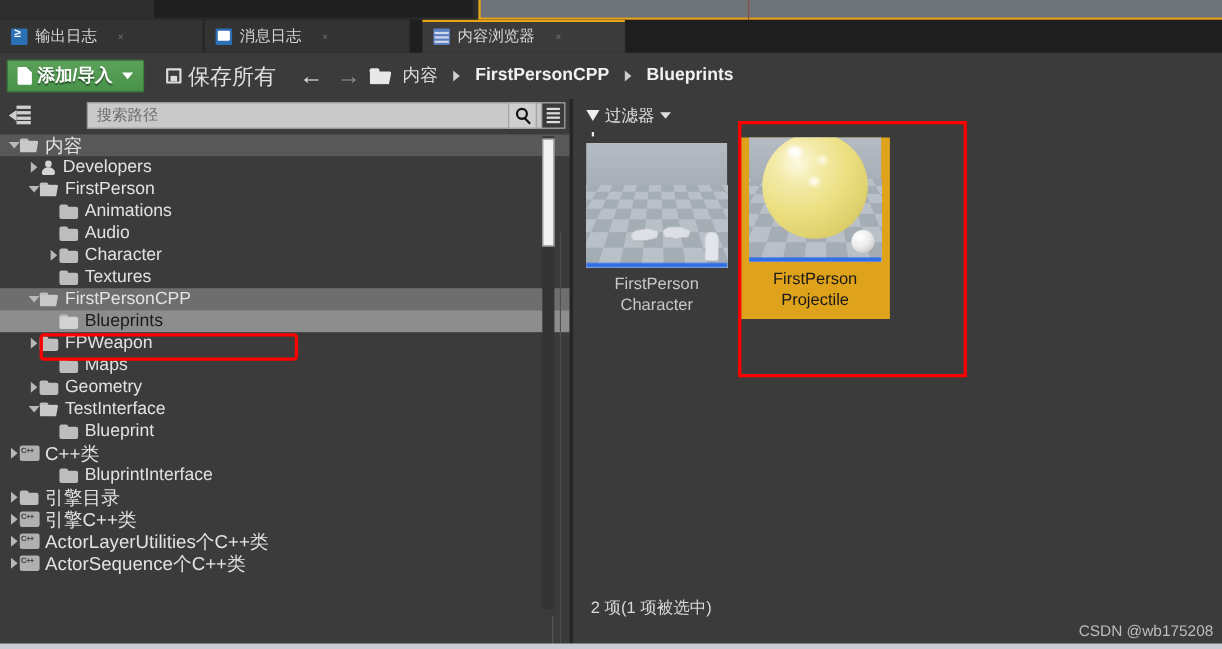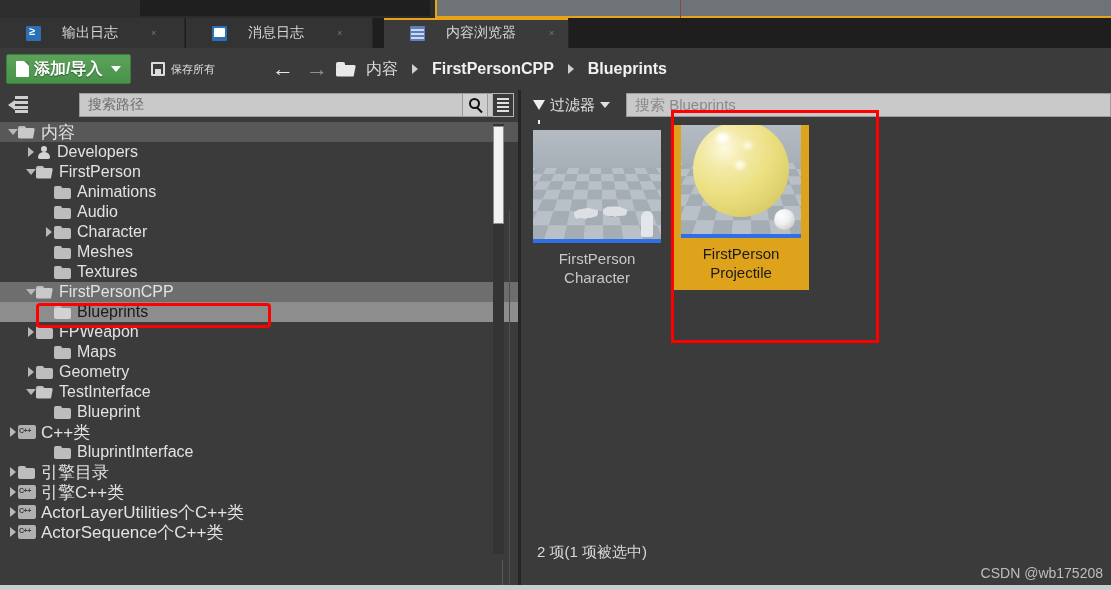--- a/index.html
+++ b/index.html
@@ -17,22 +17,22 @@
   .topstrip .blk-b { position:absolute; left:140px; top:0; width:290px; height:16px; background:#1f1f1f; border-radius:2px 2px 0 0;}
   .topstrip .blk-c { position:absolute; left:435px; top:0; width:676px; height:18px; background:#6e7378; }
   .topstrip .gold-l { position:absolute; left:435px; top:0; width:2px; height:18px; background:#e8a317; }
   .topstrip .gold-b { position:absolute; left:435px; top:16px; width:676px; height:2px; background:#e8a317; }
   .topstrip .vline1 { position:absolute; left:680px; top:0; width:1px; height:18px; background:#8a4a42; }
 
   
   .tabbar { position:absolute; left:0; top:18px; width:1111px; height:30px; background:#1e1e1e; }
   .tab {
     position:absolute; top:0; height:30px;
-    display:flex; align-items:center; gap:21px;
-    padding:0 26px; background:#333333; color:#d6d6d6; font-size:14px;
+    display:flex; align-items:center; gap:7px;
+    padding:0 10px; background:#333333; color:#d6d6d6; font-size:14px;
     border-right:1px solid #262626;
   }
   .tab.active { background:#3b3b3b; }
   .tab.active::before {
     content:''; position:absolute; left:0; top:0; width:100%; height:2px; background:#e8a317;
   }
   .tab-ico { width:15px; height:15px; flex:0 0 15px; position:relative; }
   .tab-x { color:#777; font-size:9px; margin-left:12px; line-height:1; }
   .tab-label { white-space:nowrap; }
 
@@ -57,21 +57,21 @@
     background:linear-gradient(#5da25b,#47924a); color:#fff;
     font-size:16px; font-weight:bold; border:1px solid #3d7c3f; border-radius:2px;
     text-shadow:0 1px 1px rgba(0,0,0,.45);
   }
   .ico-page { width:13px; height:16px; background:#fff; position:relative; border-radius:1px; }
   .ico-page::after { content:''; position:absolute; right:0; top:0; border-width:0 5px 5px 0; border-style:solid; border-color:transparent #4a924c transparent transparent; }
   .caret-d { width:0;height:0;border-left:5px solid transparent;border-right:5px solid transparent;border-top:6px solid #fff; margin-left:4px;}
   .btn-saveall {
     position:absolute; left:145px; top:6px; height:30px;
     display:flex; align-items:center; gap:6px; padding:0 6px;
-    color:#e0e0e0; font-size:11px;
+    color:#e0e0e0; font-size:20px;
   }
   .ico-save { width:14px;height:14px;border:2px solid #dcdcdc; position:relative; border-radius:1px;}
   .ico-save::after { content:''; position:absolute; left:2px; bottom:0; width:6px; height:5px; background:#dcdcdc;}
 
   .nav-arrows { position:absolute; left:272px; top:6px; height:30px; display:flex; align-items:center; gap:12px; }
   .arr { font-size:22px; line-height:1; }
   .arr.back { color:#e6e6e6; }
   .arr.fwd { color:#8f8f8f; }
   .tb-sep { position:absolute; left:326px; top:54px; width:1px; height:28px; background:#525252; }
 
@@ -309,26 +309,20 @@
         <div class="trow">
           <span style="flex: 0 0 auto; width: 44px;"></span>
           <span class="disc closed"></span>
           <span class="fol"></span>
           <span class="tw">Character</span>
         </div>
         <div class="trow">
           <span style="flex: 0 0 auto; width: 44px;"></span>
           <span class="disc "></span>
           <span class="fol"></span>
-          <span class="tw">Meshes</span>
-        </div>
-        <div class="trow">
-          <span style="flex: 0 0 auto; width: 44px;"></span>
-          <span class="disc "></span>
-          <span class="fol"></span>
           <span class="tw">Textures</span>
         </div>
         <div class="trow sel-row">
           <span style="flex: 0 0 auto; width: 26px;"></span>
           <span class="disc open"></span>
           <span class="fol open"></span>
           <span class="tw">FirstPersonCPP</span>
         </div>
         <div class="trow sel-light">
           <span style="flex: 0 0 auto; width: 44px;"></span>
@@ -413,23 +407,20 @@
   <div class="hl-blueprints"></div>
 
   <div class="rightpanel">
     <div class="rp-edge"></div>
 
     <div class="rp-filterrow">
       <div class="filter-btn">
         <span class="ico-funnel"></span>
         <span>过滤器</span>
         <span class="caret-small"></span>
-      </div>
-      <div class="rp-search" title="搜索 Blueprints">
-        <span>搜索 Blueprints</span>
       </div>
     </div>
 
     <div class="assets">
 
       <div class="asset" style="left:12px;top:10px;">
         <div class="thumb">
           <div class="sky"></div>
           <div class="floor"></div>
           <div class="weapons">

